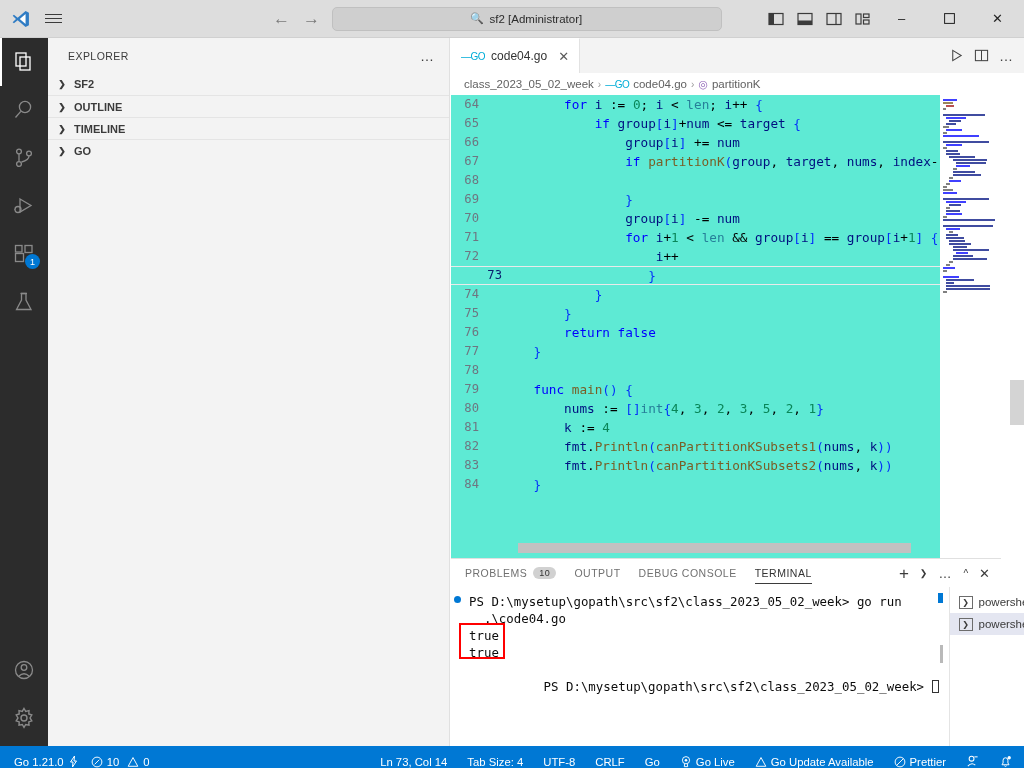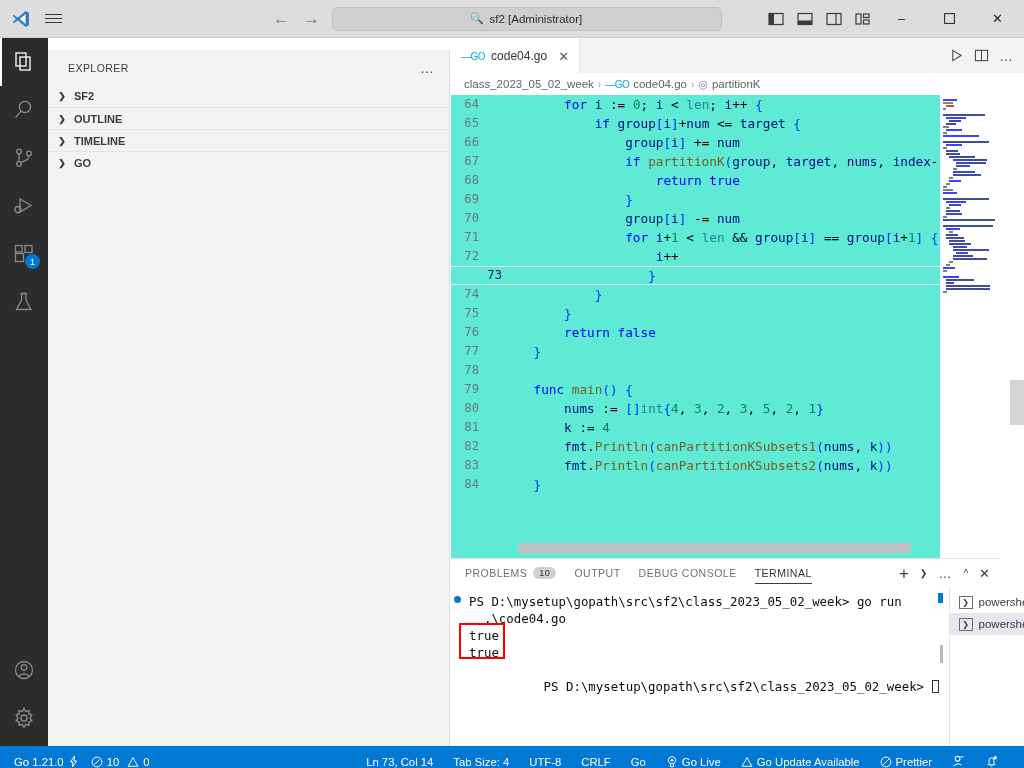--- a/index.html
+++ b/index.html
@@ -49,21 +49,21 @@
   .act-spacer { flex: 1; }
   .act-badge {
     position: absolute; right: 8px; bottom: 9px; min-width: 15px; height: 15px;
     background: #0078d4; color: #fff; border-radius: 8px; font-size: 9px;
     display: flex; align-items: center; justify-content: center; padding: 0 4px;
     font-family: "Liberation Sans", sans-serif;
   }
 
   
   .sidebar {
-    position: absolute; top: 50px; left: 48px; width: 402px; height: 710px;
+    position: absolute; top: 38px; left: 48px; width: 402px; height: 710px;
     background: #f3f3f3; border-right: 1px solid #e0e0e0;
   }
   .sb-title {
     height: 35px; display: flex; align-items: center; justify-content: space-between;
     padding: 0 14px 0 20px; font-size: 10.5px; letter-spacing: .45px; color: #3b3b3b; font-weight: 400;
   }
   .sb-dots { color: #3b3b3b; font-size: 14px; letter-spacing: 1px; }
   .sb-section {
     height: 22px; display: flex; align-items: center; gap: 4px; padding-left: 6px;
     font-size: 11px; font-weight: bold; color: #3b3b3b;
@@ -150,21 +150,21 @@
   .tt-item.active { background: #e4e6f1; }
   .tt-icon { width: 14px; height: 13px; border: 1px solid #6c6c6c; font-size: 8px; display: flex; align-items: center; justify-content: center; color: #3b3b3b; }
 
   
   .statusbar {
     position: absolute; left: 0; bottom: 0; width: 1024px; height: 22px;
     background: #0078d4; color: #ffffff; display: flex; align-items: center;
     font-size: 11.3px;
   }
   .sb-left { display: flex; align-items: center; gap: 0; padding-left: 8px; }
-  .sb-right { margin-left: auto; display: flex; align-items: center; gap: 8px; padding-right: 20px; }
+  .sb-right { margin-left: auto; display: flex; align-items: center; gap: 8px; padding-right: 6px; }
   .sb-item { display: flex; align-items: flex-end; gap: 4px; padding: 0 6px; height: 22px; }
   svg { display: block; }
 </style>
 </head>
 <body>
 
 <div id="app">
 
   <div class="titlebar">
     <div class="tb-left">
@@ -363,21 +363,20 @@
           <div class="coderow">
             <div class="lineno">66</div>
             <div class="codetext">&nbsp;&nbsp;&nbsp;&nbsp;&nbsp;&nbsp;&nbsp;&nbsp;&nbsp;&nbsp;&nbsp;&nbsp;&nbsp;&nbsp;&nbsp;&nbsp;<span class="vr">group</span><span class="bk1">[</span><span class="vr">i</span><span class="bk1">]</span> <span class="op">+</span><span class="op">=</span> <span class="vr">num</span></div>
           </div>
           <div class="coderow">
             <div class="lineno">67</div>
             <div class="codetext">&nbsp;&nbsp;&nbsp;&nbsp;&nbsp;&nbsp;&nbsp;&nbsp;&nbsp;&nbsp;&nbsp;&nbsp;&nbsp;&nbsp;&nbsp;&nbsp;<span class="k">if</span> <span class="fn">partitionK</span><span class="bk1">(</span><span class="vr">group</span><span class="op">,</span> <span class="vr">target</span><span class="op">,</span> <span class="vr">nums</span><span class="op">,</span> <span class="vr">index</span><span class="op">-</span><span class="num">1</span><span class="bk1">)</span></div>
           </div>
           <div class="coderow">
             <div class="lineno">68</div>
-            <div class="codetext">&nbsp;&nbsp;&nbsp;&nbsp;&nbsp;&nbsp;&nbsp;&nbsp;&nbsp;&nbsp;&nbsp;&nbsp;&nbsp;&nbsp;&nbsp;&nbsp;&nbsp;&nbsp;&nbsp;&nbsp;<span class="k">return</span> <span class="k">true</span></div>
           </div>
           <div class="coderow">
             <div class="lineno">69</div>
             <div class="codetext">&nbsp;&nbsp;&nbsp;&nbsp;&nbsp;&nbsp;&nbsp;&nbsp;&nbsp;&nbsp;&nbsp;&nbsp;&nbsp;&nbsp;&nbsp;&nbsp;<span class="bk1">}</span></div>
           </div>
           <div class="coderow">
             <div class="lineno">70</div>
             <div class="codetext">&nbsp;&nbsp;&nbsp;&nbsp;&nbsp;&nbsp;&nbsp;&nbsp;&nbsp;&nbsp;&nbsp;&nbsp;&nbsp;&nbsp;&nbsp;&nbsp;<span class="vr">group</span><span class="bk1">[</span><span class="vr">i</span><span class="bk1">]</span> <span class="op">-</span><span class="op">=</span> <span class="vr">num</span></div>
           </div>
           <div class="coderow">

